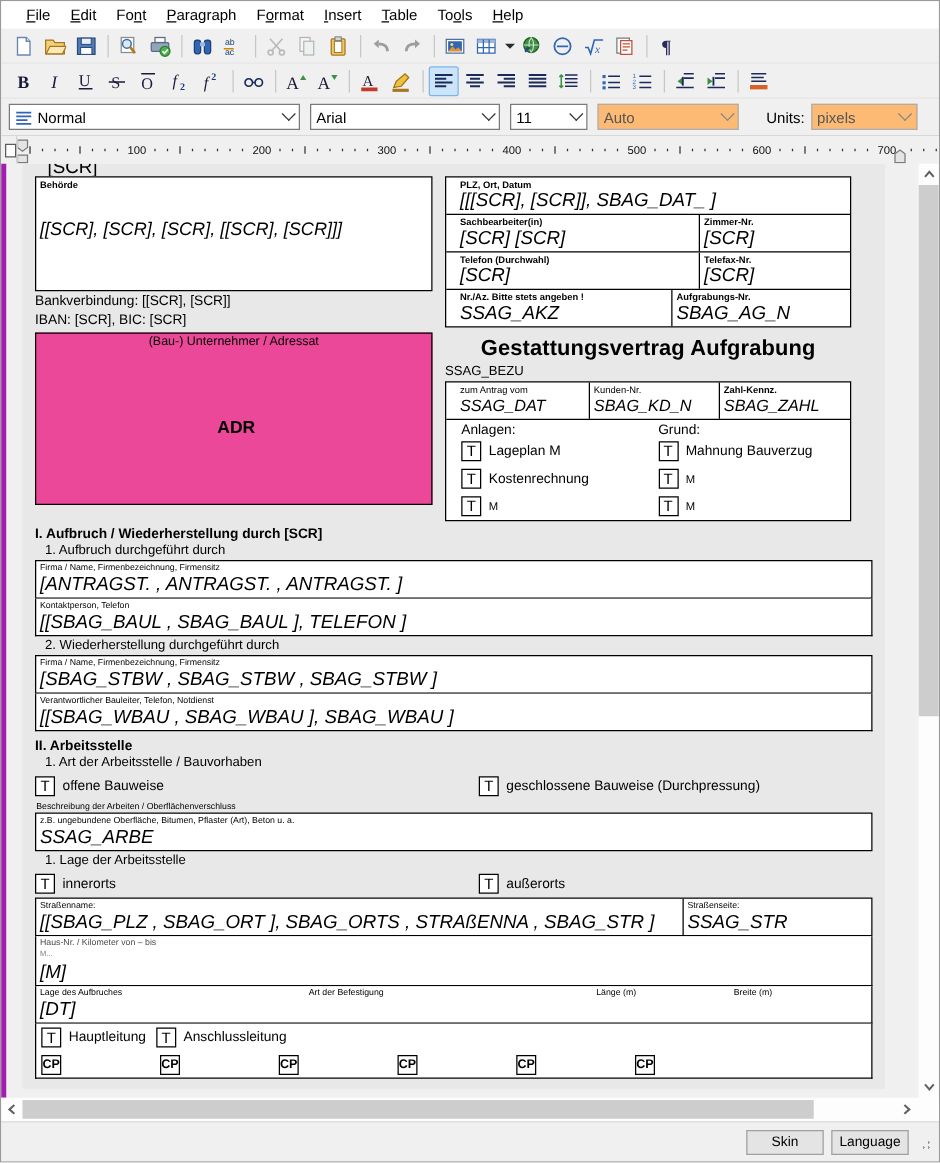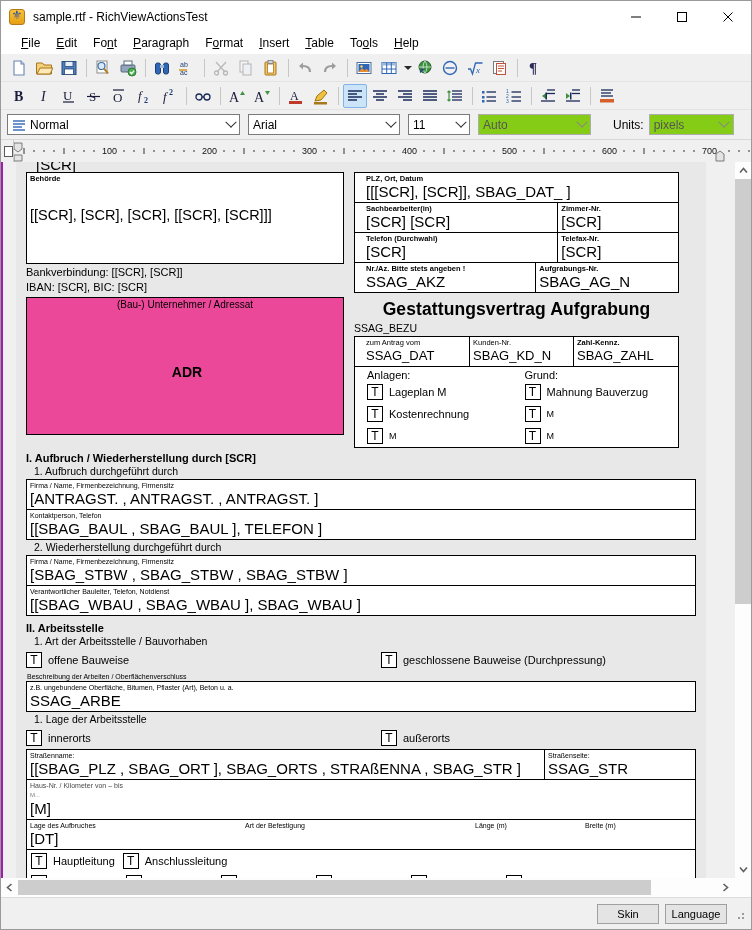--- a/index.html
+++ b/index.html
@@ -88,40 +88,40 @@
   }
   .combo .cval { flex: 1; white-space: nowrap; overflow: hidden; }
   .combo .chev {
     width: 17px; height: 19px; display: flex; align-items: center; justify-content: center;
     flex: 0 0 auto;
   }
   .combo .chev::after {
     content: ""; width: 7px; height: 7px; border-right: 1.4px solid #333; border-bottom: 1.4px solid #333;
     transform: rotate(45deg) translate(-2px,-2px);
   }
-  .combo.disabled { background: #84cc16; border-color: #adadad; color: #555; }
+  .combo.disabled { background: #fdba74; border-color: #adadad; color: #555; }
   .combo.disabled .chev::after { border-color: #888; }
   .style-icon { width:14px;height:12px;margin-right:4px;flex:0 0 auto; }
   .units-label { font-size:12px; color:#000; margin: 0 5px 0 14px; }
 
   
   .rulerwrap { height: 22px; min-height:22px; background:#f0f0f0; display:flex; align-items:stretch; }
   .ruler-corner { width: 13px; border-right:1px solid #c9c9c9; position:relative; background:#f0f0f0;}
   .ruler-corner::after{
     content:""; position:absolute; left:3px; top:6px; width:7px; height:9px;
     border:1px solid #5a5a5a; background:#fff;
   }
   .ruler { flex:1; position: relative; background:#f0f0f0; overflow:hidden; }
   .ruler svg { display:block; }
 
   
   .editor-area { flex:1; display:flex; min-height:0; background:#f0f0f0; }
   .editor {
     flex:1; position: relative; overflow: hidden;
-    background: #f0f0f0; border-left:2px solid #a21caf;
+    background: #f0f0f0; border-left:4px solid #a21caf;
   }
   .page {
     position: absolute; left: 13px; top: 0px; width: 690px; min-height: 740px;
     background: #e8e8e8;
   }
   .doc {
     position:relative; padding: 0 10px;
     font-family: "Liberation Sans", sans-serif; color:#000;
   }
 
@@ -154,21 +154,21 @@
     background:
       radial-gradient(circle 1px at 8px 8px,#9b9b9b 99%,transparent),
       radial-gradient(circle 1px at 4px 8px,#9b9b9b 99%,transparent),
       radial-gradient(circle 1px at 8px 4px,#9b9b9b 99%,transparent);
   }
 
   
   .fld { border:1.5px solid #000; background:#fff; }
   .lab { font-size:7.5px; line-height:9px; font-weight:bold; padding:1px 3px 0 3px; }
   .lab-n { font-size:7.5px; line-height:9px; padding:1px 3px 0 3px; }
-  .val { font-size:15px; line-height:17px; padding:0 3px 2px 3px; white-space:nowrap; overflow:hidden; }
+  .val { font-size:15px; line-height:17px; padding:0 3px 2px 3px; white-space:nowrap; overflow:hidden;font-style:italic; }
   .val-sm { font-size:13px; }
   .row { display:flex;padding-left:8px; }
   .scrtxt { font-size:15px; }
 
   .topgrid { display:flex; gap:0; }
   .leftcol { width:318px; }
   .rightcol { width:325px; margin-left:10px; }
 
   .bigbox { border:1.5px solid #000; background:#fff; height:92px; position:relative; }
   .bigbox2 { border:1.5px solid #000; background:#ec4899; height:138px; position:relative;text-align:center; }
@@ -196,42 +196,20 @@
   .subhead { font-size:10.5px; margin:1px 0 2px 8px; }
   .grpbold { font-size:11px; font-weight:normal; padding:2px 4px 0 4px; }
 
   .wide { width:670px; }
 </style>
 </head>
 <body>
 
 <div id="app">
 
-  <div class="titlebar">
-    <div class="app-icon"></div>
-    <div class="title-text">sample.rtf - RichViewActionsTest</div>
-    <div class="win-buttons">
-      <div class="win-btn">
-        <svg width="12" height="12" viewBox="0 0 12 12">
-            <line x1="1" y1="6" x2="11" y2="6" stroke="#000" stroke-width="1"></line>
-          </svg>
-      </div>
-      <div class="win-btn">
-        <svg width="12" height="12" viewBox="0 0 12 12">
-            <rect x="1.5" y="1.5" width="9" height="9" fill="none" stroke="#000" stroke-width="1"></rect>
-          </svg>
-      </div>
-      <div class="win-btn">
-        <svg width="12" height="12" viewBox="0 0 12 12">
-            <line x1="1.5" y1="1.5" x2="10.5" y2="10.5" stroke="#000" stroke-width="1"></line>
-            <line x1="10.5" y1="1.5" x2="1.5" y2="10.5" stroke="#000" stroke-width="1"></line>
-          </svg>
-      </div>
-    </div>
-  </div>
 
   <div class="menubar">
     <div class="menu-item"><u>F</u><span>ile</span></div>
     <div class="menu-item"><u>E</u>dit</div>
     <div class="menu-item">Fo<u>n</u>t</div>
     <div class="menu-item"><u>P</u>aragraph</div>
     <div class="menu-item">F<u>o</u>rmat</div>
     <div class="menu-item"><u>I</u>nsert</div>
     <div class="menu-item"><u>T</u>able</div>
     <div class="menu-item">To<u>o</u>ls</div>

